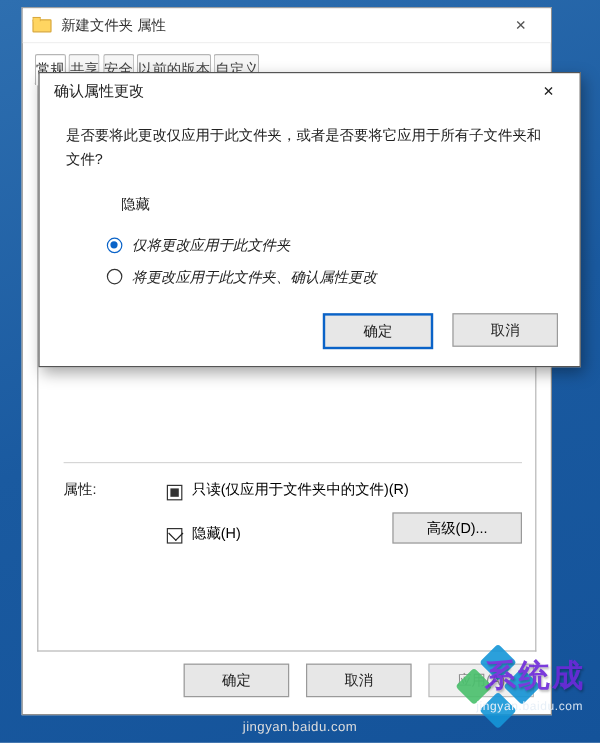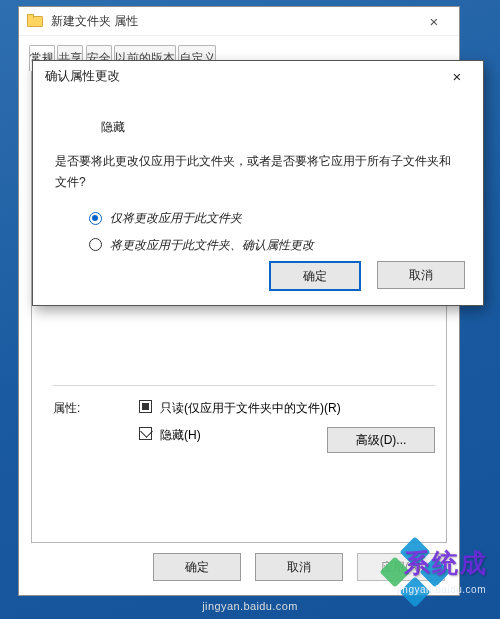--- a/index.html
+++ b/index.html
@@ -58,21 +58,21 @@
     box-sizing:border-box;
   }
 
   
   .attr-block{
     position:absolute;left:34px;top:378px;right:24px;
   }
   .attr-block hr{
     border:none;border-top:1px solid #d6d6d6;margin:0 0 14px 0;
   }
-  .attr-row{display:flex;align-items:flex-start;margin-bottom:10px;}
+  .attr-row{display:flex;align-items:flex-end;margin-bottom:10px;}
   .attr-label{width:86px;color:#222;}
   .chk{
     width:13px;height:13px;border:1px solid #333;box-sizing:border-box;
     display:inline-block;margin-right:8px;position:relative;background:#fff;
   }
   .chk.ind::after{
     content:"";position:absolute;left:2px;top:2px;right:2px;bottom:2px;background:#333;
   }
   .chk.checked::after{
     content:"";position:absolute;left:2px;top:-1px;width:8px;height:8px;
@@ -199,22 +199,22 @@
     <span class="btn disabled">应用(A)</span>
   </div>
 </div>
 
 <div class="modal">
   <div class="modal-titlebar">
     <span class="modal-title">确认属性更改</span>
     <span class="modal-close">×</span>
   </div>
   <div class="modal-body">
+    <div style="margin-bottom:16px;">是否要将此更改仅应用于此文件夹，或者是否要将它应用于所有子文件夹和文件?</div>
     <div style="margin:14px 0 14px 46px;">隐藏</div>
-    <div style="margin-bottom:16px;">是否要将此更改仅应用于此文件夹，或者是否要将它应用于所有子文件夹和文件?</div>
     <div class="radio-row">
       <span class="radio sel"></span>
       <span>仅将更改应用于此文件夹</span>
     </div>
     <div class="radio-row">
       <span class="radio"></span>
       <span>将更改应用于此文件夹、确认属性更改</span>
     </div>
   </div>
   <div class="modal-buttons">

